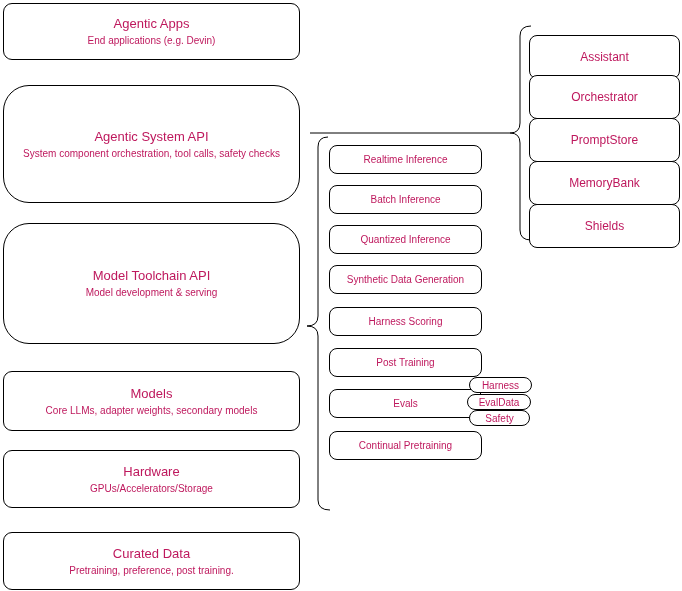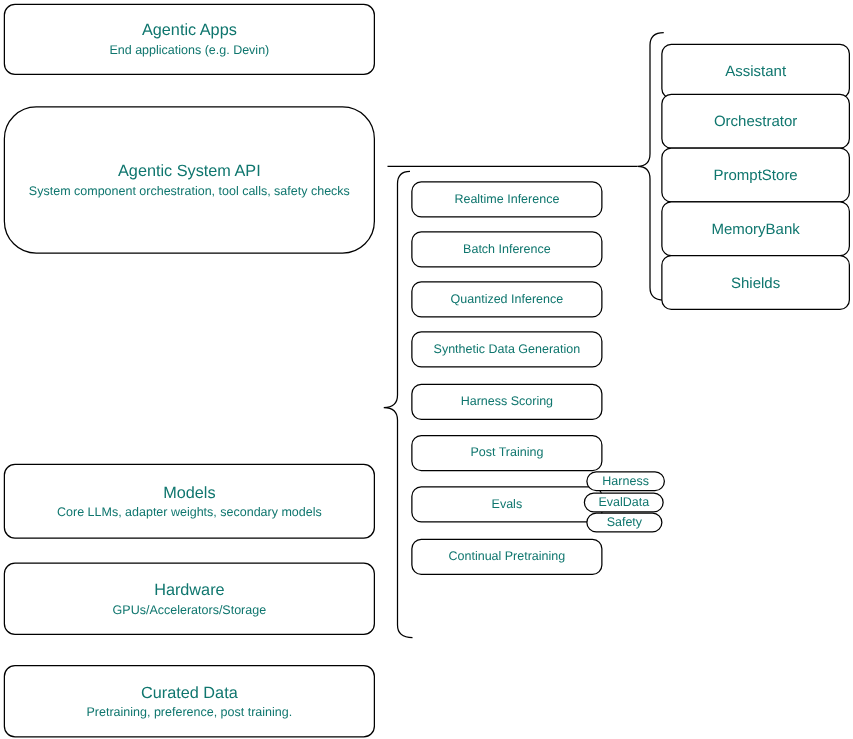--- a/index.html
+++ b/index.html
@@ -1,21 +1,21 @@
 <!DOCTYPE html>
 <html><head>
 <meta charset="utf-8">
 <style>
   html,body{margin:0;padding:0;background:#ffffff;}
   .canvas{
     position:relative;
     width:682px;height:591px;
     background:#ffffff;
     font-family:"Liberation Sans", sans-serif;
-    color:#0f766e;
+    color:#be185d;
     overflow:hidden;
   }
   .overlay{position:absolute;left:0;top:0;width:682px;height:591px;pointer-events:none;}
   .box{
     position:absolute;
     box-sizing:border-box;
     background:#ffffff;
     border:1px solid #000000;
     display:flex;flex-direction:column;
     align-items:center;justify-content:center;
@@ -51,20 +51,24 @@
   <div class="box lbox" style="top:3px;height:57px;border-radius:9px">
     <div class="t">Agentic Apps</div>
     <div class="s">End applications (e.g. Devin)</div>
   </div>
 
   <div class="box lbox" style="top:85px;height:118px;border-radius:26px">
     <div class="t">Agentic System API</div>
     <div class="s">System component orchestration, tool calls, safety checks</div>
   </div>
 
+  <div class="box lbox" style="top:223px;height:121px;border-radius:26px">
+    <div class="t">Model Toolchain API</div>
+    <div class="s">Model development &amp; serving</div>
+  </div>
 
   <div class="box lbox" style="top:371px;height:60px;border-radius:9px">
     <div class="t">Models</div>
     <div class="s">Core LLMs, adapter weights, secondary models</div>
   </div>
 
   <div class="box lbox" style="top:450px;height:58px;border-radius:9px">
     <div class="t">Hardware</div>
     <div class="s">GPUs/Accelerators/Storage</div>
   </div>

